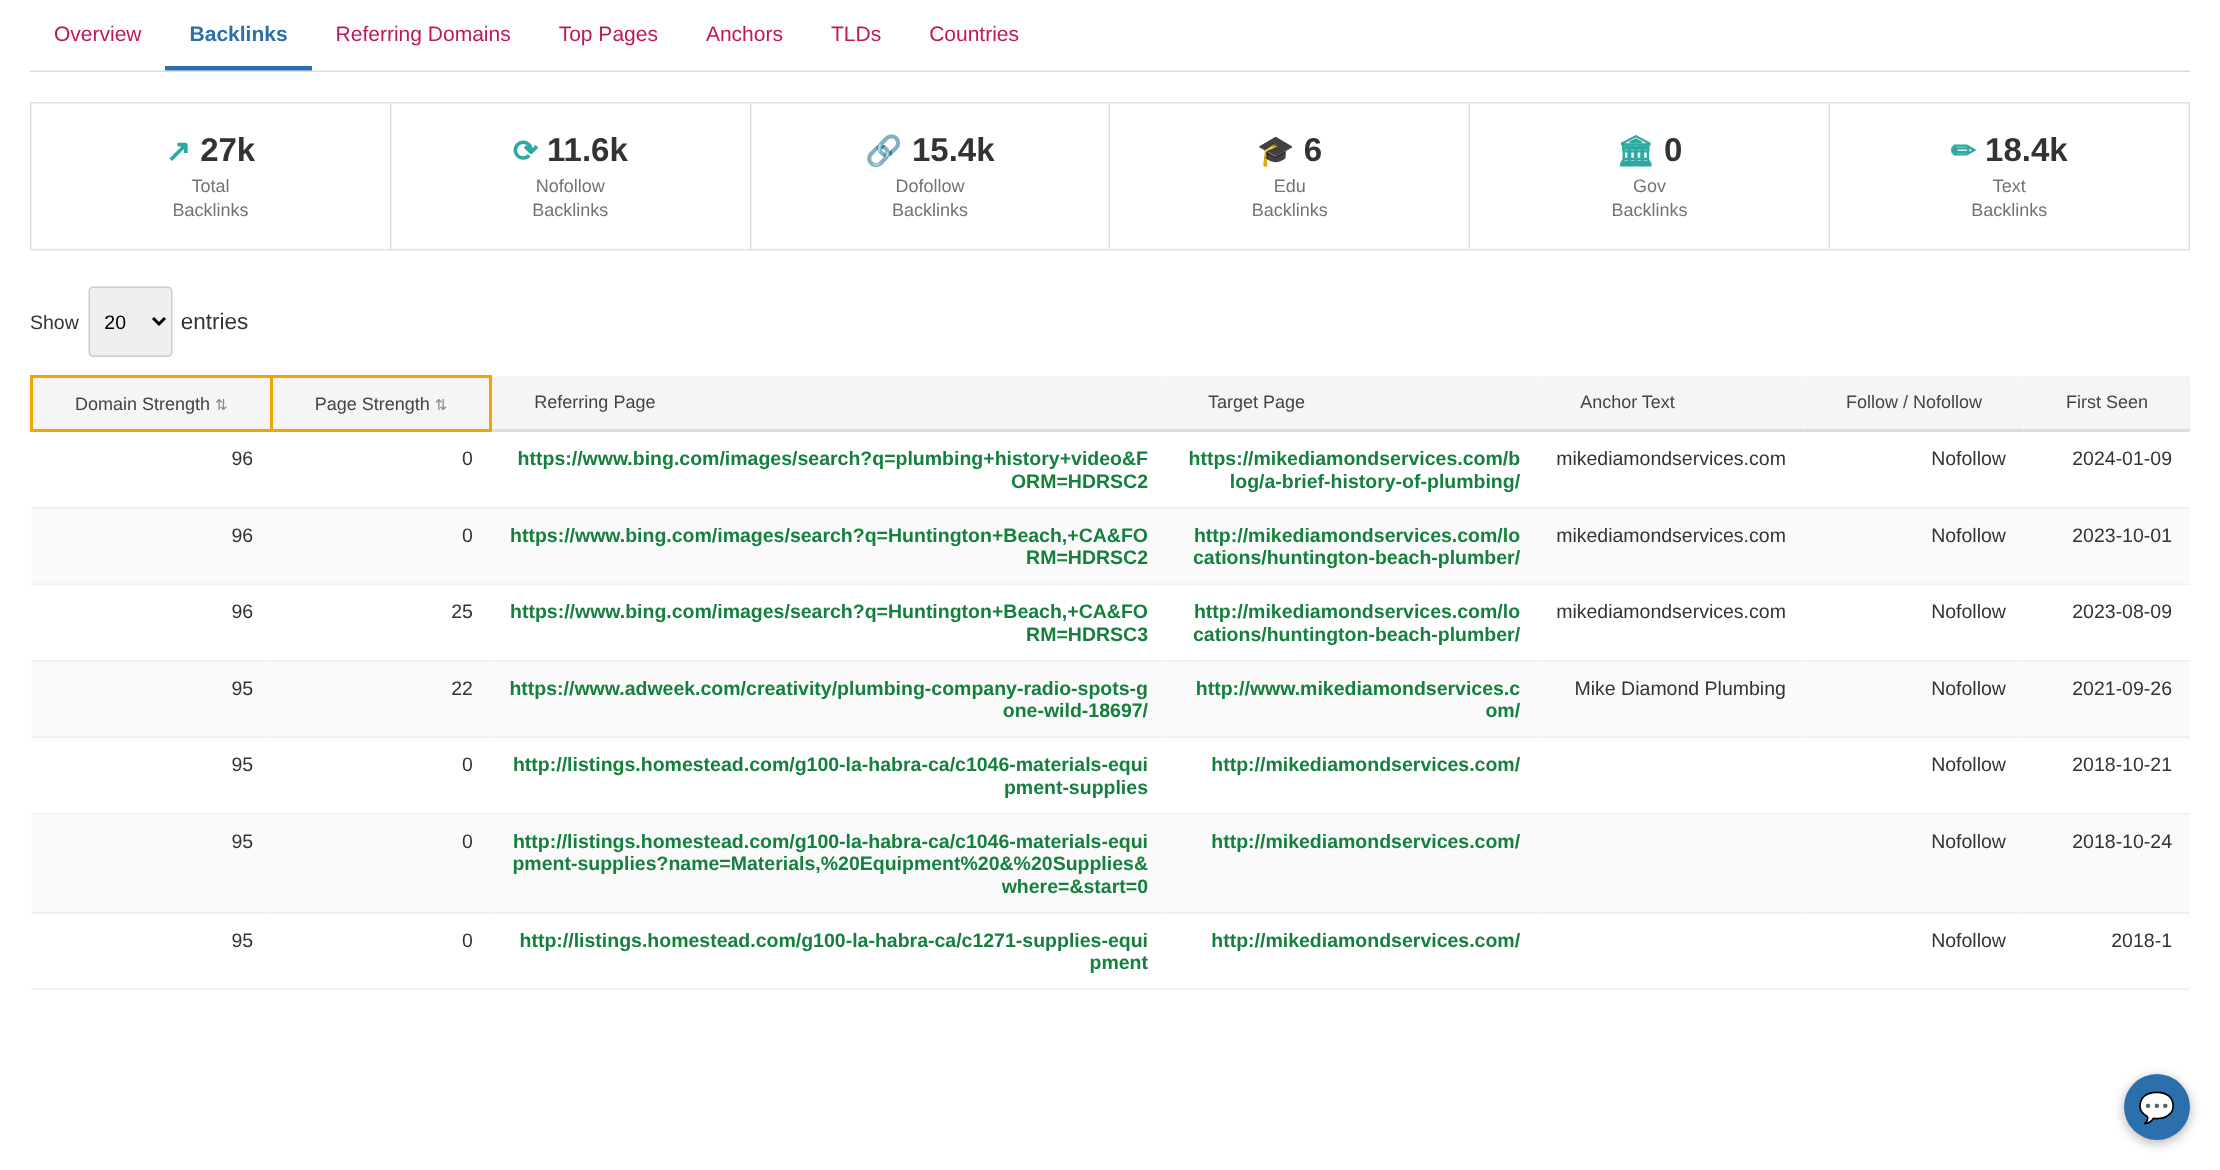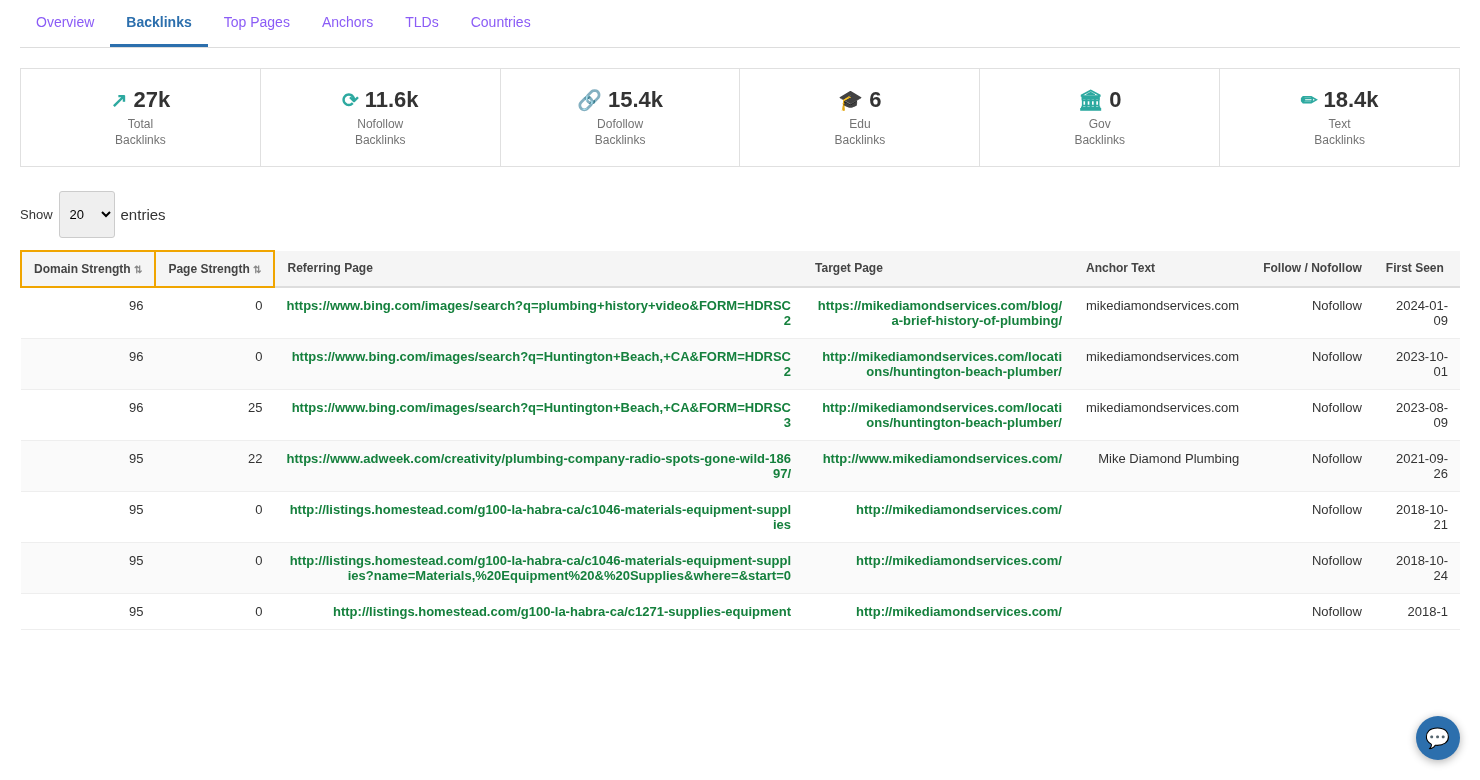--- a/index.html
+++ b/index.html
@@ -2,21 +2,21 @@
 <html><head>
   <meta charset="utf-8">
   <style>
     * { box-sizing: border-box; margin: 0; padding: 0; }
     body { font-family: Arial, sans-serif; font-size: 13px; color: #333; background: #fff; }
 
     .main-container { padding: 0 20px; }
 
     
     .tabs { display: flex; border-bottom: 1px solid #ddd; padding: 0; margin-bottom: 20px; }
-    .tab-item { padding: 14px 16px; cursor: pointer; font-size: 14px; color: #8b5cf6; text-decoration: none; position: relative; }
+    .tab-item { padding: 14px 16px; cursor: pointer; font-size: 14px; color: #be185d; text-decoration: none; position: relative; }
     .tab-item.active { color: #2c6fad; font-weight: bold; border-bottom: 3px solid #2c6fad; }
 
     
     .stats-row { display: flex; border: 1px solid #e0e0e0; margin-bottom: 24px; }
     .stat-card { flex: 1; padding: 18px 20px; text-align: center; border-right: 1px solid #e0e0e0; }
     .stat-card:last-child { border-right: none; }
     .stat-value { font-size: 22px; font-weight: bold; color: #333; display: flex; align-items: center; justify-content: center; gap: 6px; }
     .stat-value .stat-icon { color: #2da9a0; font-size: 20px; }
     .stat-label { font-size: 12px; color: #737373; margin-top: 4px; line-height: 1.3; }
 
@@ -29,21 +29,21 @@
     select.entries-select { padding: 14px 6px; border: 1px solid #ccc; border-radius: 3px; font-size: 13px; }
     .search-label { font-size: 13px; }
     input.search-input { padding: 4px 8px; border: 1px solid #ccc; border-radius: 3px; font-size: 13px; width: 160px; }
     .sort-label { font-size: 13px; }
     select.sort-select { padding: 3px 8px; border: 1px solid #ccc; border-radius: 3px; font-size: 13px; }
 
     
     .table-wrapper { overflow-x: auto; }
     table { width: 100%; border-collapse: collapse; font-size: 13px; }
     thead tr { background: #f5f5f5; }
-    th { padding: 10px 12px; text-align: left; font-weight: bold; font-size: 12px; color: #444; border-bottom: 2px solid #ddd; white-space: nowrap; vertical-align: top; }
+    th { padding: 10px 28px; text-align: left; font-weight: normal; font-size: 12px; color: #444; border-bottom: 2px solid #ddd; white-space: nowrap; vertical-align: top; }
     td { padding: 10px 12px; border-bottom: 1px solid #eee; vertical-align: top; text-align: right; }
     tr:nth-child(even) td { background: #fafafa; }
 
     a.table-link { color: #15803d; text-decoration: none; word-break: break-all; font-weight: bold; }
 
     .sort-icon { font-size: 10px; color: #888; }
     .th-highlight { border: 2px solid #f0a500; }
 
     
     .chat-bubble {
@@ -65,20 +65,21 @@
   </style>
 </head>
 <body>
 
 <div class="main-container">
 
   <nav>
     <div class="tabs" id="tabs-container">
         <a class="tab-item" href="#">Overview</a>
         <a class="tab-item active" href="#">Backlinks</a>
+        <a class="tab-item" href="#">Referring Domains</a>
         <a class="tab-item" href="#">Top Pages</a>
         <a class="tab-item" href="#">Anchors</a>
         <a class="tab-item" href="#">TLDs</a>
         <a class="tab-item" href="#">Countries</a>
       </div>
   </nav>
 
   <div class="stats-row" id="stats-container">
       <div class="stat-card">
     <div class="stat-value">

